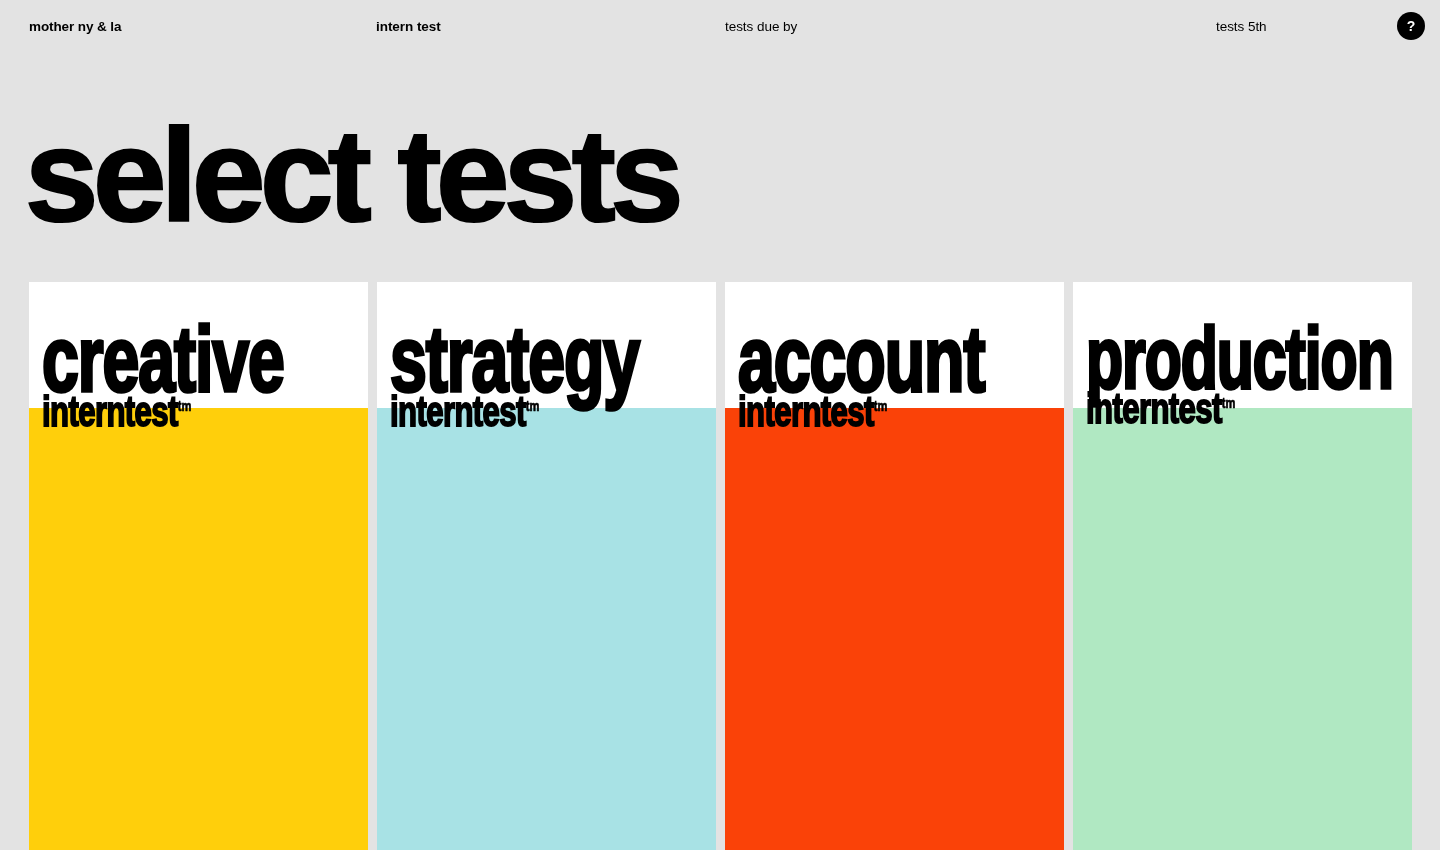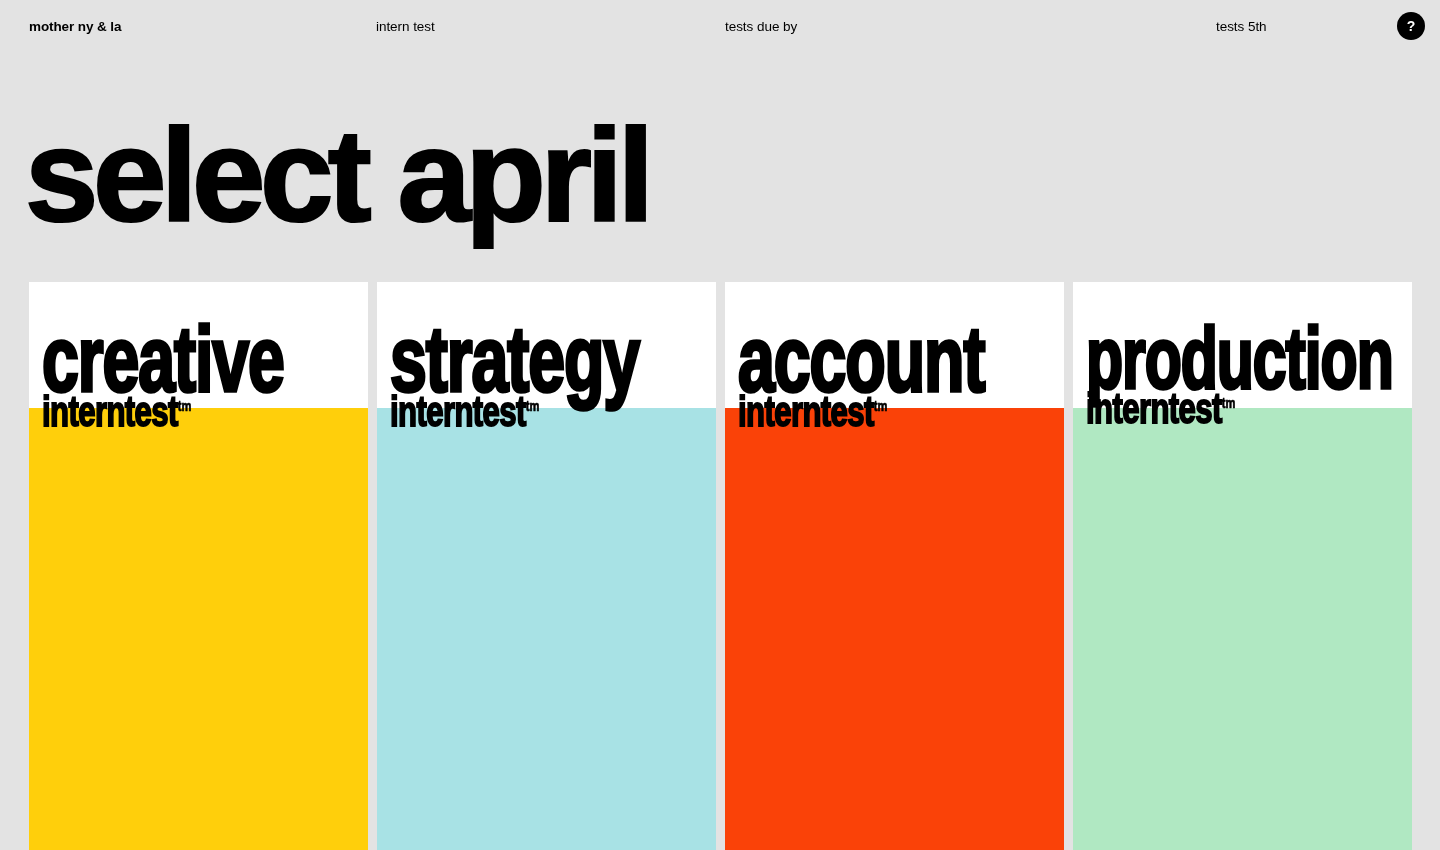--- a/index.html
+++ b/index.html
@@ -34,21 +34,21 @@
     font-size:13.5px;
     font-weight:700;
     letter-spacing:-0.1px;
     white-space:nowrap;
   }
 
   .meta-1 {
     position:absolute;
     left:376px;
     font-size:13.5px;
-    font-weight:400;
+    font-weight:700;
     letter-spacing:-0.05px;
     white-space:nowrap;
   }
 
   .meta-2 {
     position:absolute;
     left:725px;
     font-size:13.5px;
     font-weight:400;
     letter-spacing:-0.05px;
@@ -193,21 +193,21 @@
 
   <div class="meta-1">intern test</div>
 
   <div class="meta-2">tests due by</div>
 
   <div class="meta-3">tests 5th</div>
 
   <button class="help-button">?</button>
 </div>
 
-<h1 class="page-title">select april</h1>
+<h1 class="page-title">select tests</h1>
 
 <div class="card-grid">
 
   <div class="card" data-idx="0">
     <div class="card-top"></div>
     <div class="card-body" style="background: rgb(255, 207, 11);"></div>
     <div class="card-label">
       <span class="card-word">creative</span>
       <span class="card-sub"><span>interntest</span><span class="tm">tm</span></span>
     </div>

